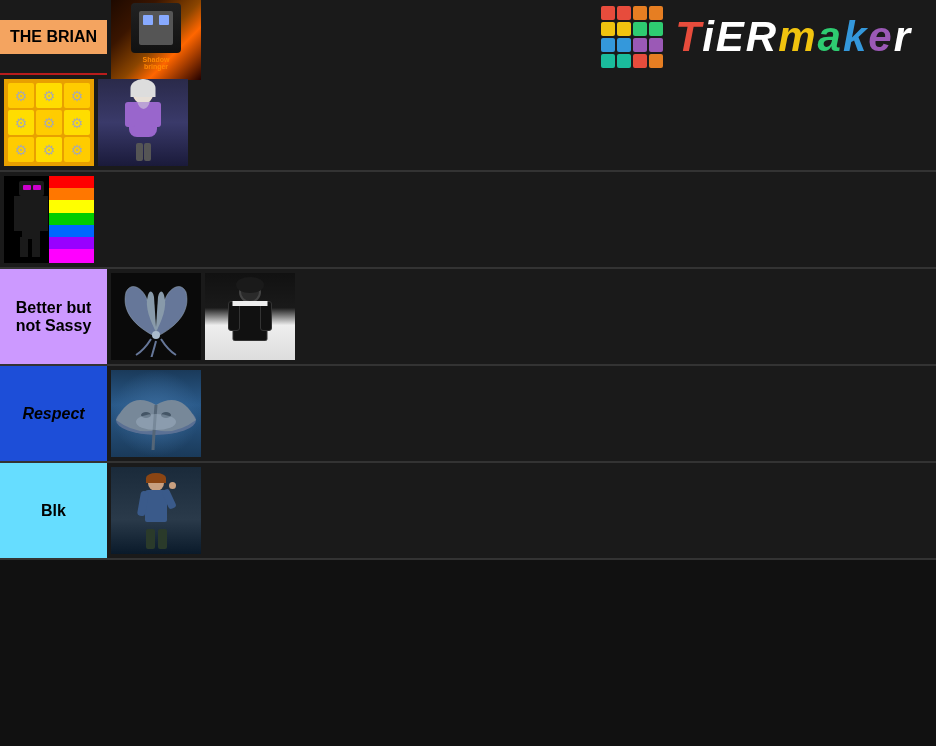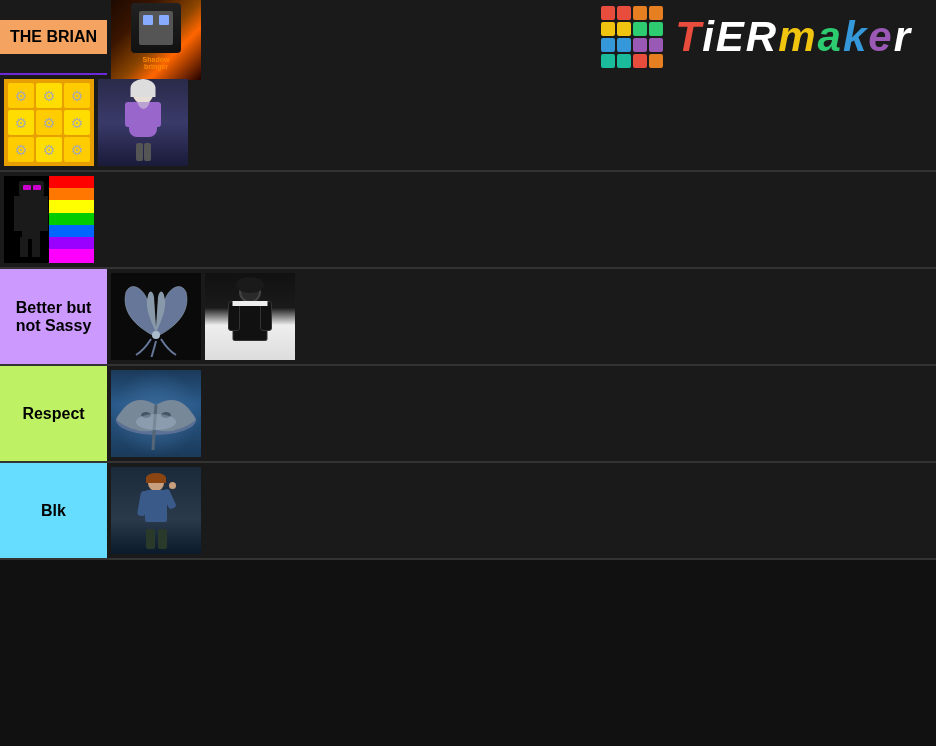--- a/index.html
+++ b/index.html
@@ -13,21 +13,21 @@
     .tier-list {
       display: flex;
       flex-direction: column;
       width: 936px;
     }
     .header-row {
       display: flex;
       align-items: center;
       height: 75px;
       background: #1a1a1a;
-      border-bottom: 2px solid #6d28d9;
+      border-bottom: 2px solid #b91c1c;
     }
     .tiermaker-logo {
       margin-left: auto;
       display: flex;
       align-items: center;
       padding-right: 20px;
       justify-content: flex-end;
     }
     .logo-grid {
       display: grid;
@@ -88,21 +88,21 @@
       color: #aaa;
     }
 
     
     .color-the-brian { background: #f4a460; }
     .color-gods { background: #ff9966; }
     .color-bruhhhh { background: #ffcc66; }
     .color-better { background: #ff6699; }
     .color-classy { background: #cc99ff; }
     .color-dog { background: #66ff66; }
-    .color-respect { background: #bef264; }
+    .color-respect { background: #1d4ed8; font-style: italic; }
     .color-blk { background: #66ddff; }
   </style>
 </head>
 <body>
 
 <div class="tier-list">
 
   <div class="header-row">
     <div class="tier-label color-the-brian">
       <span>THE BRIAN</span>

